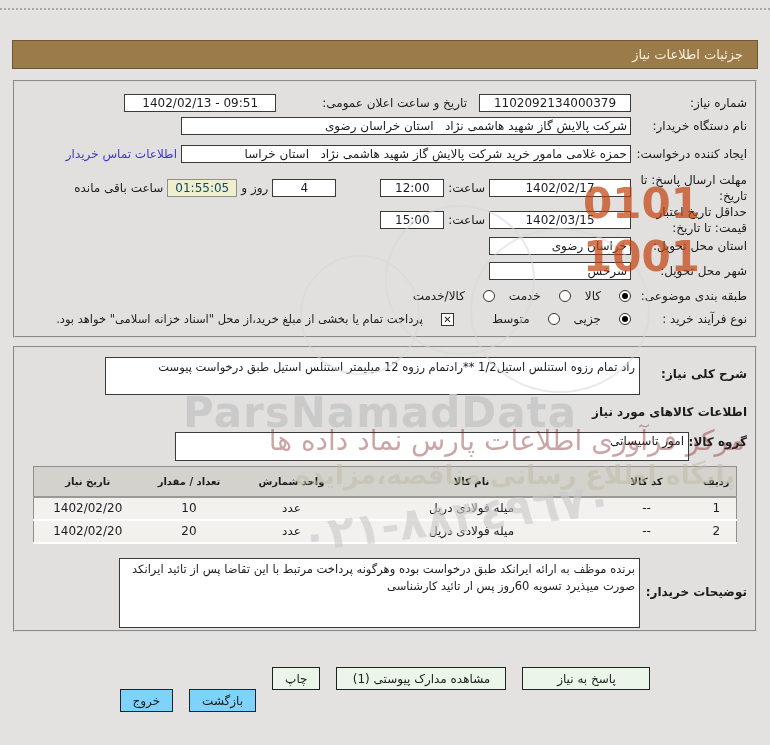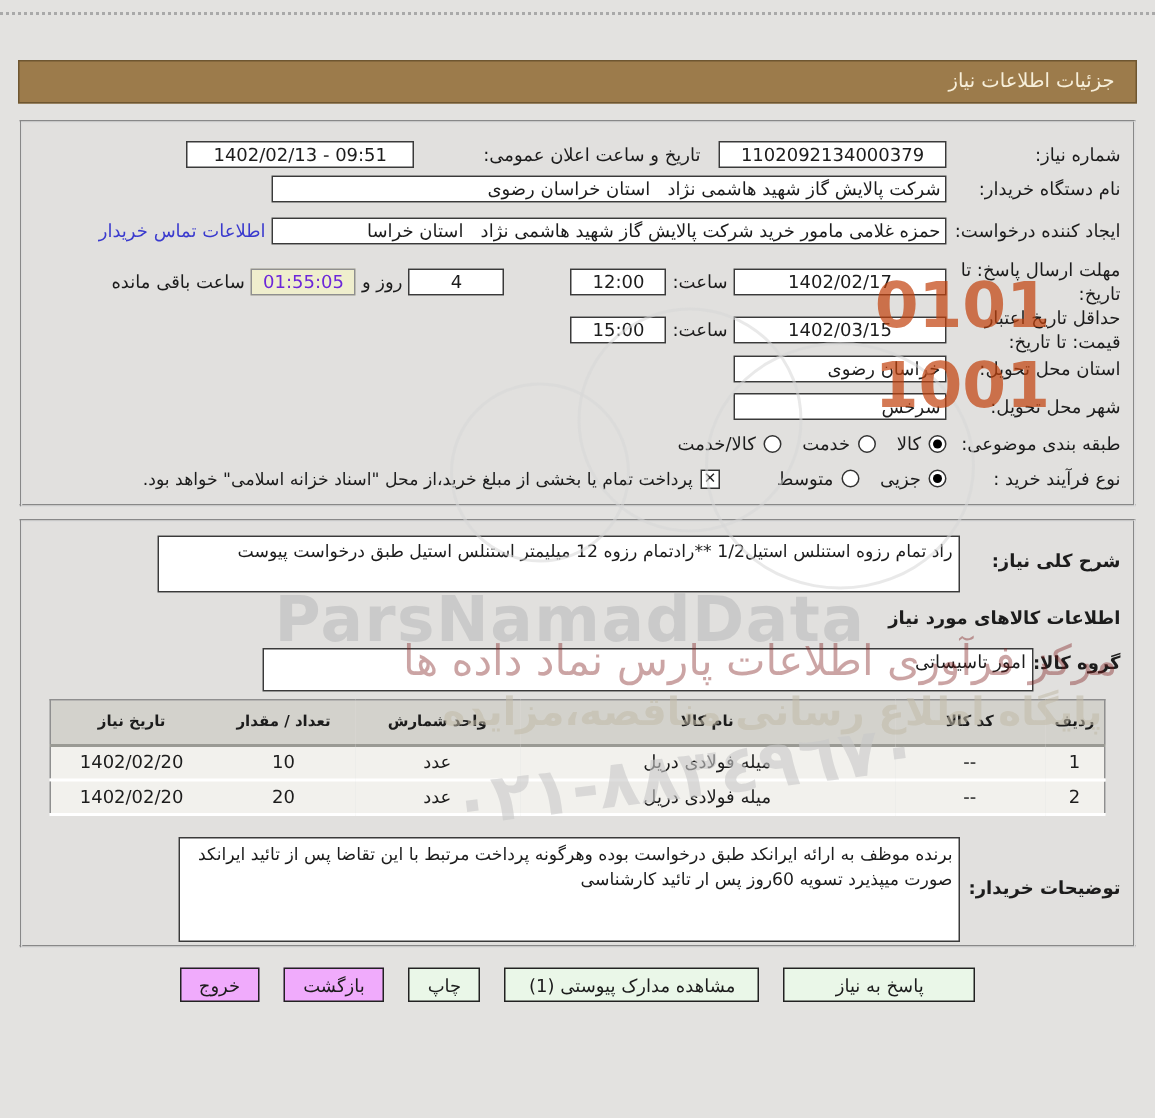--- a/index.html
+++ b/index.html
@@ -18,26 +18,26 @@
   .panel2 { top:346px; height:286px; }
 
   .frow { position:absolute; left:8px; right:8px; display:flex; align-items:center; gap:4px; }
   .lbl { color:#1c1c1c; white-space:nowrap; }
   .lblw { width:112px; flex:none; white-space:normal; line-height:1.35; text-align:right; }
   .ibox { background:#fff; border:1px solid #3a3a3a; height:18px; line-height:16px;
     padding:0 3px; overflow:hidden; white-space:nowrap; flex:none; }
   .bidi { unicode-bidi:plaintext; direction:ltr; text-align:center; }
   .w152{width:152px;} .w142{width:142px;} .w64{width:64px;} .w70{width:70px;}
   .wbig{width:450px;}
-  .countdown { background:#efeecd; border:1px solid #8f8f8f; color:#6d28d9; }
+  .countdown { background:#efeecd; border:1px solid #8f8f8f; color:#0c4a6e; }
   .link { color:#3a3ace; white-space:nowrap; cursor:pointer; }
 
   .radio { width:12px; height:12px; border:1px solid #333; border-radius:50%; background:#fff; flex:none; }
   .radio.sel::after { content:""; display:block; width:6px; height:6px; margin:2px; border-radius:50%; background:#000; }
-  .opt { display:flex; align-items:center; gap:5px; margin-left:10px; }
+  .opt { display:flex; align-items:center; gap:18px; margin-left:10px; }
   .chk { width:13px; height:13px; border:1px solid #333; background:#fff; position:relative; flex:none; }
   .chk.checked::before { content:"\2715"; position:absolute; inset:0; font-size:10px; line-height:12px; text-align:center; color:#222; }
 
   .bold { font-weight:bold; }
   .abs { position:absolute; }
 
   .desc-box  { top:9px;  right:115px; left:90px;  height:38px; background:#fff; border:1px solid #3a3a3a; padding:2px 4px; font-size:11.5px; overflow:hidden; }
   .desc-lbl  { top:19px; right:8px; }
   .goods-ttl { top:57px; right:8px; }
   .grp-lbl   { top:87px; right:8px; }
@@ -55,21 +55,21 @@
   th:nth-child(5),td:nth-child(5){width:95px;}
   .notes-lbl { top:237px; right:8px; }
   .notes-box { top:210px; right:115px; left:104px; height:70px; background:#fff; border:1px solid #3a3a3a;
                padding:2px 4px; font-size:11.5px; line-height:1.5; overflow:hidden; }
 
   .btn-row { position:absolute; top:645px; left:0; right:0; display:flex; direction:rtl;
              justify-content:center; align-items:center; gap:16px; }
   .btn { height:23px; padding:0 12px; border:1px solid #222; font-family:"DejaVu Sans",sans-serif;
          font-size:12px; display:flex; align-items:center; justify-content:center; white-space:nowrap; cursor:pointer; }
   .btn.green { background:#eaf7e8; }
-  .btn.pink  { background:#f0abfc; }
+  .btn.pink  { background:#7dd3fc;margin-top:44px; }
   .btn.wide  { min-width:170px; }
   .btn.med   { min-width:128px; }
 
   .wm { position:absolute; inset:0; pointer-events:none; z-index:40; }
   .wm-brand { position:absolute; top:388px; left:183px; font-size:42px; font-weight:bold;
               color:#c7c7c7; letter-spacing:1px; direction:ltr; opacity:.85; }
   .wm-callig { position:absolute; top:424px; right:25px; font-size:28px; color:#7f1d1d; opacity:.4; white-space:nowrap; }
   .wm-portal { position:absolute; top:460px; right:35px; font-size:26px; font-weight:bold; color:#c2bba8; opacity:.55; white-space:nowrap; }
   .wm-phone  { position:absolute; top:492px; left:300px; font-size:44px; font-weight:bold; color:#c9c9c9;
                transform:rotate(-7deg); opacity:.6; direction:ltr; }

